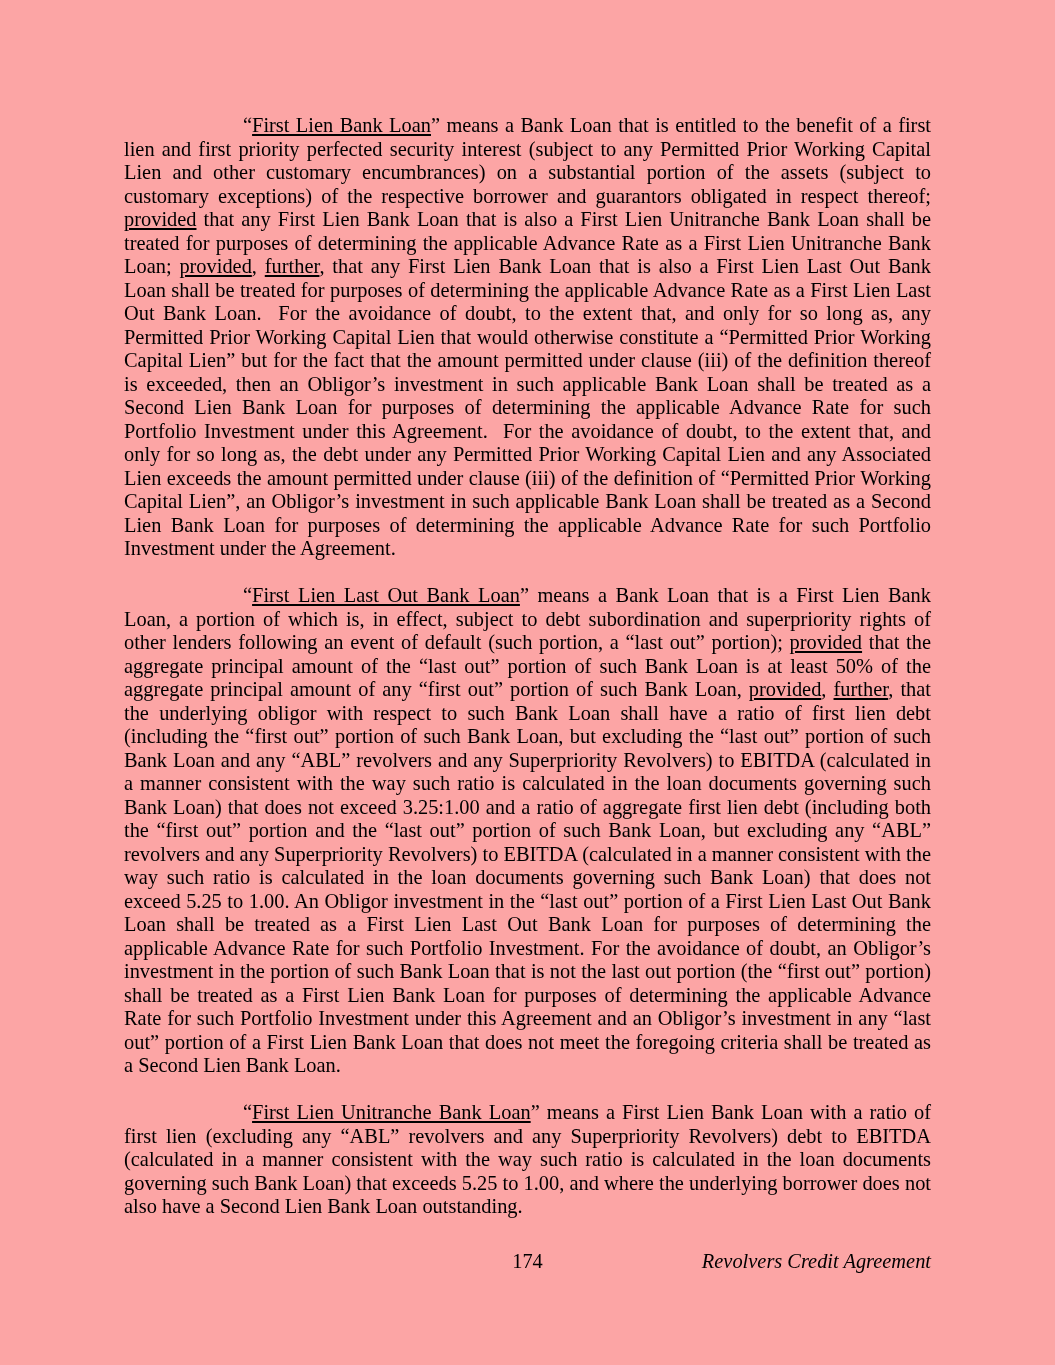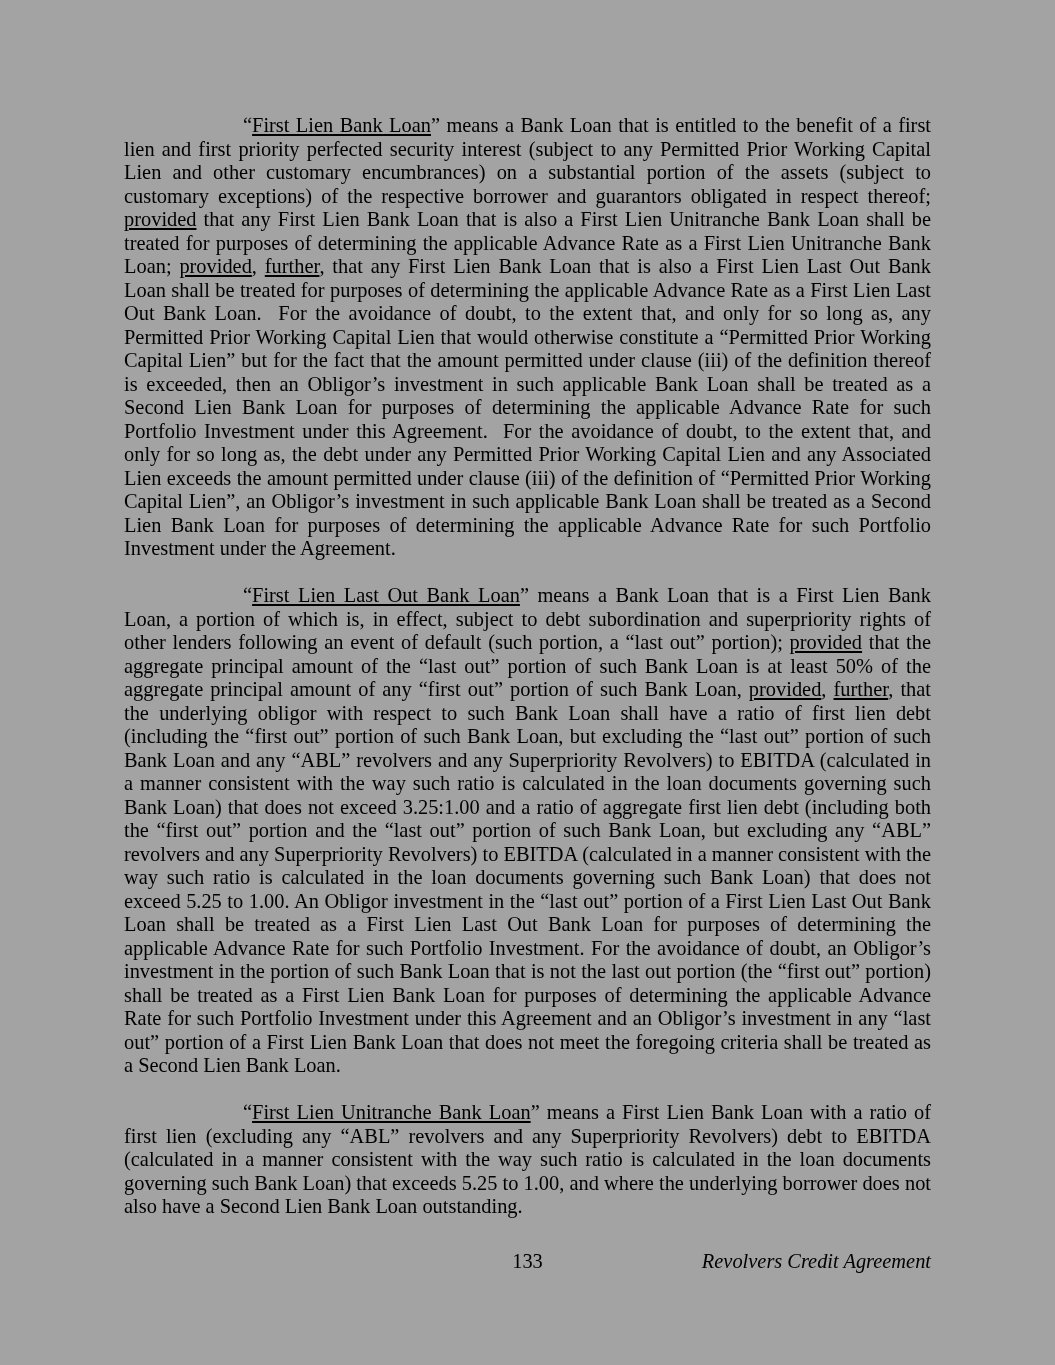--- a/index.html
+++ b/index.html
@@ -13,21 +13,21 @@
     position: relative;
     font-family: "Liberation Serif", serif;
     color: #000000;
     overflow: hidden;
   }
   .page {
     position: absolute;
     left: 0; top: 0;
     width: 1055px;
     height: 1365px;
-    background: #a3a3a3;
+    background: #fca5a5;
   }
   .doc-body {
     position: absolute;
     left: 124px;
     top: 114px;
     width: 807px;
     font-size: 20.4px;
     line-height: 23.5px;
     text-align: justify;
     text-justify: inter-word;
@@ -65,16 +65,16 @@
 </head>
 <body>
 
 <div class="page">
   <div class="doc-body" id="doc-body">
       <p><span>“</span><span class="u">First Lien Bank Loan</span><span>” means a Bank Loan that is entitled to the benefit of a first lien and first priority perfected security interest (subject to any Permitted Prior Working Capital Lien and other customary encumbrances) on a substantial portion of the assets (subject to customary exceptions) of the respective borrower and guarantors obligated in respect thereof; </span><span class="u">provided</span><span> that any First Lien Bank Loan that is also a First Lien Unitranche Bank Loan shall be treated for purposes of determining the applicable Advance Rate as a First Lien Unitranche Bank Loan; </span><span class="u">provided</span><span>, </span><span class="u">further</span><span>, that any First Lien Bank Loan that is also a First Lien Last Out Bank Loan shall be treated for purposes of determining the applicable Advance Rate as a First Lien Last Out Bank Loan.&nbsp; For the avoidance of doubt, to the extent that, and only for so long as, any Permitted Prior Working Capital Lien that would otherwise constitute a “Permitted Prior Working Capital Lien” but for the fact that the amount permitted under clause (iii) of the definition thereof is exceeded, then an Obligor’s investment in such applicable Bank Loan shall be treated as a Second Lien Bank Loan for purposes of determining the applicable Advance Rate for such Portfolio Investment under this Agreement.&nbsp; For the avoidance of doubt, to the extent that, and only for so long as, the debt under any Permitted Prior Working Capital Lien and any Associated Lien exceeds the amount permitted under clause (iii) of the definition of “Permitted Prior Working Capital Lien”, an Obligor’s investment in such applicable Bank Loan shall be treated as a Second Lien Bank Loan for purposes of determining the applicable Advance Rate for such Portfolio Investment under the Agreement.</span></p>
       <p><span>“</span><span class="u">First Lien Last Out Bank Loan</span><span>” means a Bank Loan that is a First Lien Bank Loan, a portion of which is, in effect, subject to debt subordination and superpriority rights of other lenders following an event of default (such portion, a “last out” portion); </span><span class="u">provided</span><span> that the aggregate principal amount of the “last out” portion of such Bank Loan is at least 50% of the aggregate principal amount of any “first out” portion of such Bank Loan, </span><span class="u">provided</span><span>, </span><span class="u">further</span><span>, that the underlying obligor with respect to such Bank Loan shall have a ratio of first lien debt (including the “first out” portion of such Bank Loan, but excluding the “last out” portion of such Bank Loan and any “ABL” revolvers and any Superpriority Revolvers) to EBITDA (calculated in a manner consistent with the way such ratio is calculated in the loan documents governing such Bank Loan) that does not exceed 3.25:1.00 and a ratio of aggregate first lien debt (including both the “first out” portion and the “last out” portion of such Bank Loan, but excluding any “ABL” revolvers and any Superpriority Revolvers) to EBITDA (calculated in a manner consistent with the way such ratio is calculated in the loan documents governing such Bank Loan) that does not exceed 5.25 to 1.00. An Obligor investment in the “last out” portion of a First Lien Last Out Bank Loan shall be treated as a First Lien Last Out Bank Loan for purposes of determining the applicable Advance Rate for such Portfolio Investment. For the avoidance of doubt, an Obligor’s investment in the portion of such Bank Loan that is not the last out portion (the “first out” portion) shall be treated as a First Lien Bank Loan for purposes of determining the applicable Advance Rate for such Portfolio Investment under this Agreement and an Obligor’s investment in any “last out” portion of a First Lien Bank Loan that does not meet the foregoing criteria shall be treated as a Second Lien Bank Loan.</span></p>
       <p><span>“</span><span class="u">First Lien Unitranche Bank Loan</span><span>” means a First Lien Bank Loan with a ratio of first lien (excluding any “ABL” revolvers and any Superpriority Revolvers) debt to EBITDA (calculated in a manner consistent with the way such ratio is calculated in the loan documents governing such Bank Loan) that exceeds 5.25 to 1.00, and where the underlying borrower does not also have a Second Lien Bank Loan outstanding.</span></p>
     </div>
   <div class="footer">
-    <span class="pagenum">133</span>
+    <span class="pagenum">174</span>
     <span class="doctitle">Revolvers Credit Agreement</span>
   </div>
 </div>
 
 </body></html>

